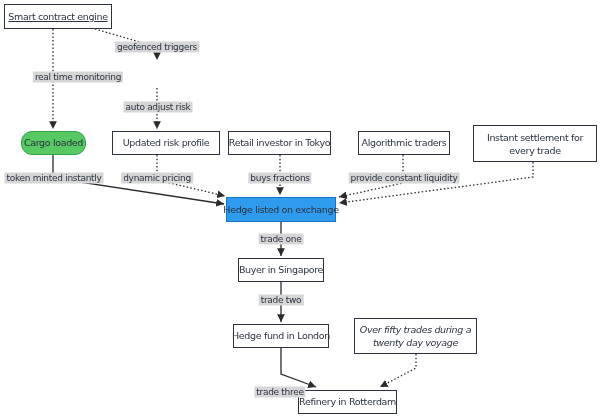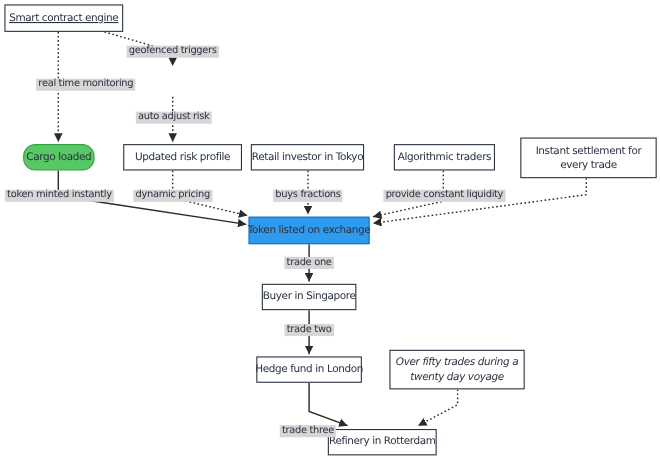--- a/index.html
+++ b/index.html
@@ -62,21 +62,21 @@
 
   <div class="node" style="left:112px;top:131px;width:108px;height:24px;">Updated risk profile</div>
 
   <div class="node" style="left:228px;top:131px;width:103px;height:24px;">Retail investor in Tokyo</div>
 
   <div class="node" style="left:358px;top:131px;width:92px;height:24px;">Algorithmic traders</div>
 
   <div class="node multi" style="left:473px;top:125px;width:124px;height:37px;">Instant settlement for
 every trade</div>
 
-  <div class="node blue" style="left:226px;top:197px;width:110px;height:25px;">Token listed on exchange</div>
+  <div class="node blue" style="left:226px;top:197px;width:110px;height:25px;">Hedge listed on exchange</div>
 
   <div class="node" style="left:238px;top:258px;width:86px;height:24px;">Buyer in Singapore</div>
 
   <div class="node" style="left:233px;top:324px;width:96px;height:24px;">Hedge fund in London</div>
 
   <div class="node multi" style="left:354px;top:318px;width:123px;height:36px;font-style:italic;">Over fifty trades during a
 twenty day voyage</div>
 
   <div class="node" style="left:298px;top:390px;width:99px;height:24px;">Refinery in Rotterdam</div>
 

